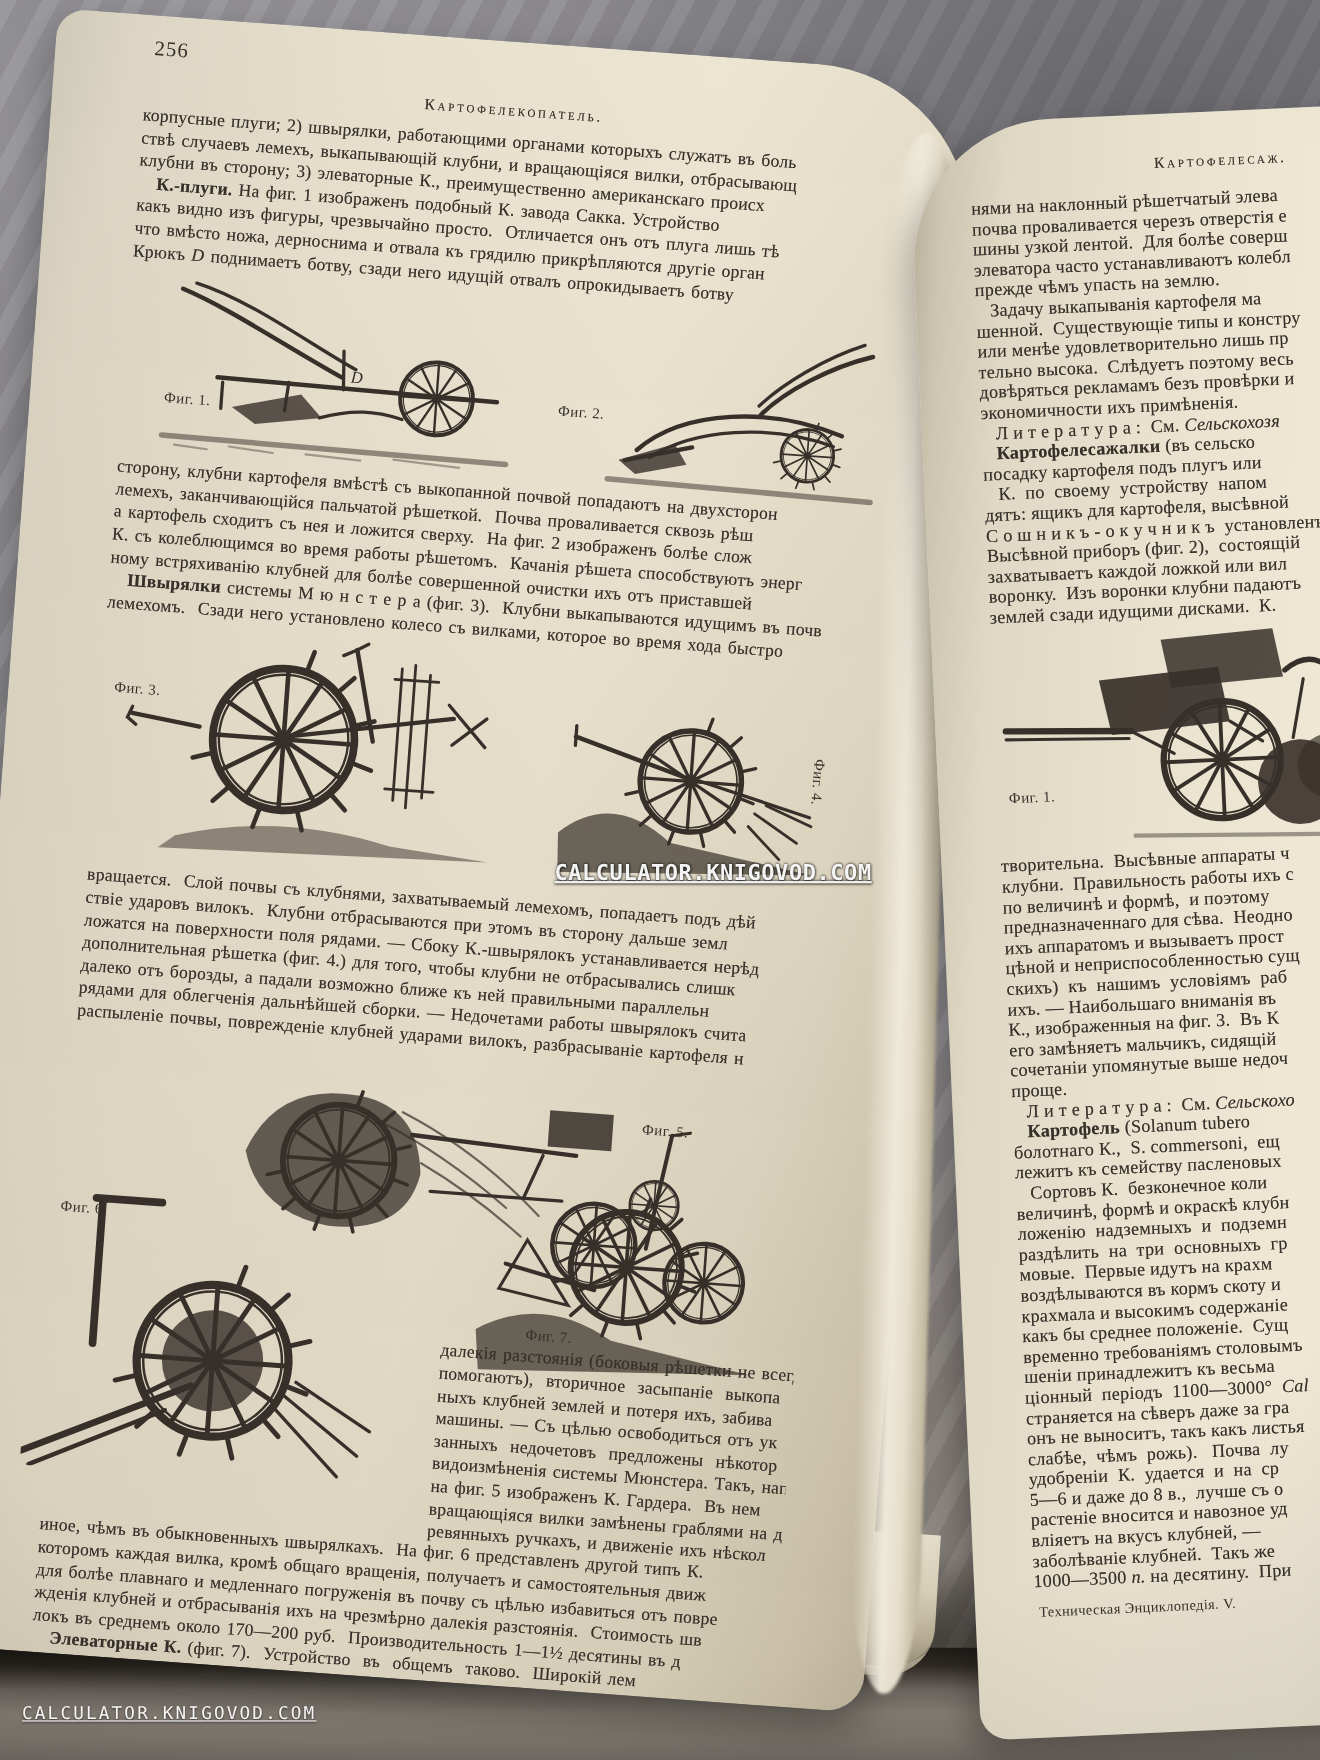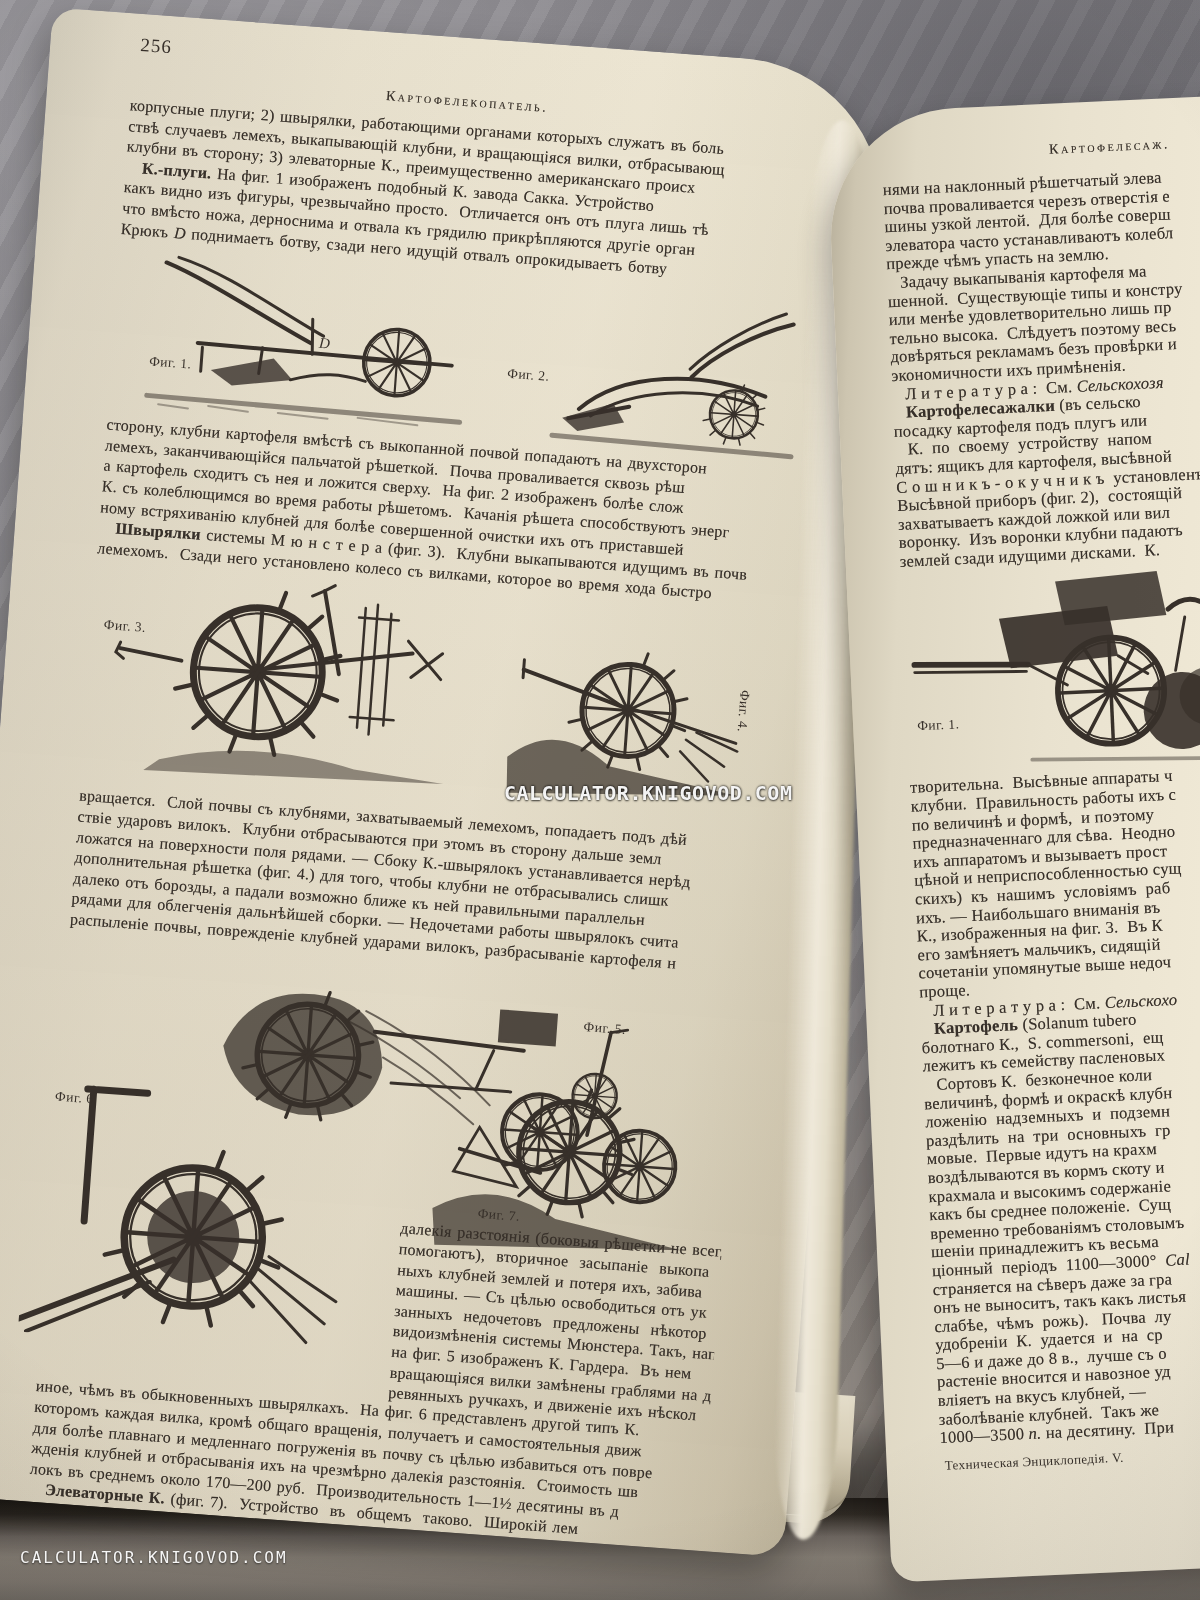--- a/index.html
+++ b/index.html
@@ -63,21 +63,21 @@
   .f5{left:132px;top:10px;width:430px;height:225px;} .c5{left:520px;top:52px;}
   .f6{left:-22px;top:140px;width:345px;height:265px;}.c6{left:-2px;top:160px;}
   .f7{left:368px;top:58px;width:280px;height:242px;} .c7{left:428px;top:246px;}
   .p5col{position:absolute;left:352px;top:264px;width:322px;}
   .rfigwrap{position:relative;height:202px;margin-top:6px;}
   .rf1{left:4px;top:0;width:340px;height:202px;}     .rc1{left:10px;top:142px;}
   .rfooter{font-size:13px;margin-top:10px;margin-left:4px;letter-spacing:.4px;}
   .st{stroke:currentColor;fill:none;stroke-linecap:round;}
   .figtext{font:italic 15px "Liberation Serif",serif;fill:currentColor;}
   
-  .wm{position:absolute;font-family:"DejaVu Sans Mono",monospace;color:rgba(255,255,255,.95);}
+  .wm{position:absolute;font-family:"DejaVu Sans Mono",monospace;color:rgba(255,255,255,.95);text-decoration:underline;}
   .wm-center{left:504px;top:781px;font-size:20px;font-weight:bold;letter-spacing:.5px;
     text-shadow:0 1px 2px rgba(0,0,0,.7),0 -1px 2px rgba(0,0,0,.4),1px 0 2px rgba(0,0,0,.4);}
   .wm-corner{left:20px;top:1548px;font-size:16px;letter-spacing:2px;
     text-shadow:0 1px 2px rgba(0,0,0,.6);}
 </style>
 </head>
 <body>
 
 <svg width="0" height="0" style="position:absolute" aria-hidden="true">
   <defs>

